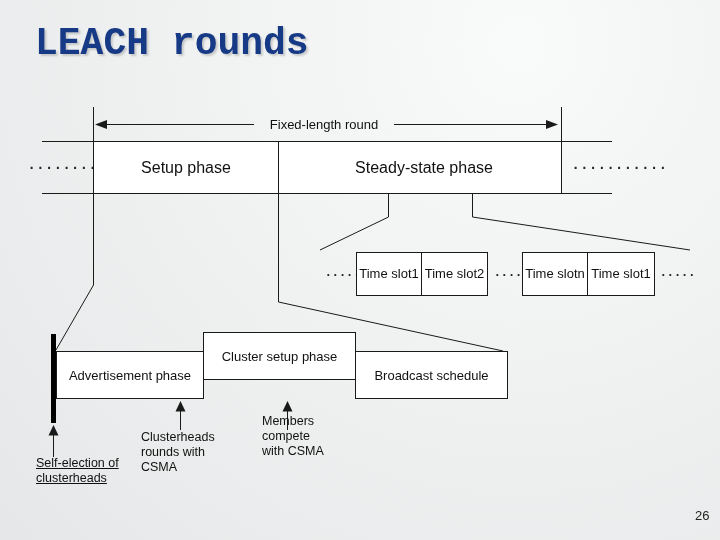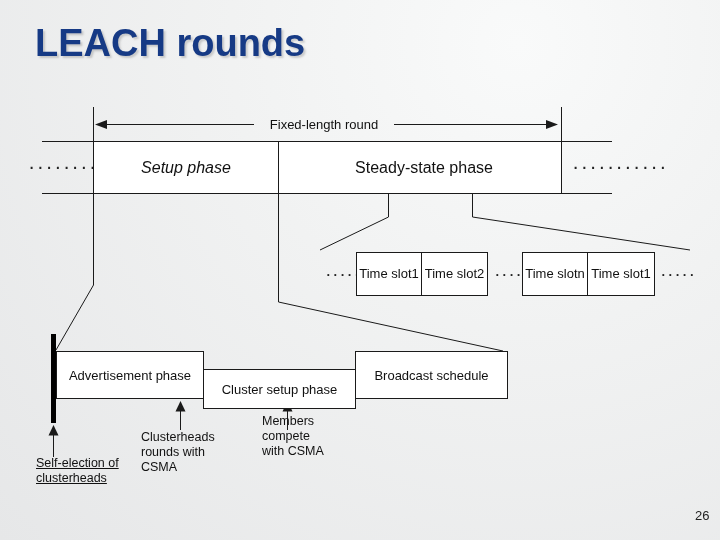--- a/index.html
+++ b/index.html
@@ -51,21 +51,21 @@
   .pagenum {
     position:absolute; left:695px; top:508px;
     font-size:13px; color:#222;
   }
 </style>
 </head>
 <body>
 
 <div class="slide">
 
-  <div class="title" style="color: rgb(22, 58, 133);">LEACH rounds</div>
+  <div class="title" style="color: rgb(22, 58, 133); font-family: Liberation Mono, monospace;">LEACH rounds</div>
 
   <svg class="svglayer" width="720" height="540" viewBox="0 0 720 540" stroke="#1a1a1a" stroke-width="1" fill="none">
     <g>
       <path d="M42 141.5 H612"></path>
       <path d="M42 193.5 H612"></path>
       <path d="M93.5 107 V141"></path>
       <path d="M561.5 107 V141"></path>
     </g>
     <g>
       <path d="M103 124.5 H254"></path>
@@ -91,21 +91,21 @@
     </g>
     <g>
       <path d="M287.5 430 V410"></path>
       <polygon points="287.5,401 282.5,411.5 292.5,411.5" fill="#1a1a1a" stroke="none"></polygon>
     </g>
   </svg>
 
   <div class="roundlbl">Fixed-length round</div>
 
   <div class="dots" style="left:28px; top:158px;">...........</div>
-  <div class="box phase" style="left:93px; top:141px; width:186px; height:53px;font-style:italic;">
+  <div class="box phase" style="left:93px; top:141px; width:186px; height:53px;">
     <span>Setup phase</span>
   </div>
   <div class="box phase" style="left:278px; top:141px; width:284px; height:53px;padding-left:8px;">
     <span>Steady-state phase</span>
   </div>
   <div class="dots" style="left:572px; top:158px;">...........</div>
 
   <div class="dots small" style="left:325px; top:266px;">.....</div>
   <div class="box slot" style="left:356px; top:252px; width:66px; height:44px;">
     <span>Time slot</span>
@@ -123,21 +123,21 @@
   <div class="box slot" style="left:587px; top:252px; width:68px; height:44px;">
     <span>Time slot</span>
     <span>1</span>
   </div>
   <div class="dots small" style="left:660px; top:266px;">.....</div>
 
   <div class="thickbar"></div>
   <div class="box sub" style="left:56px; top:351px; width:148px; height:48px;">
     <span>Advertisement phase</span>
   </div>
-  <div class="box sub" style="left:203px; top:369px; width:153px; height:40px;">
+  <div class="box sub" style="left:203px; top:332px; width:153px; height:48px;">
     <span>Cluster setup phase</span>
   </div>
   <div class="box sub" style="left:355px; top:351px; width:153px; height:48px;">
     <span>Broadcast schedule</span>
   </div>
 
   <div class="lbl" style="left:36px; top:456px;text-decoration:underline;">
     <span>Self-election of</span>
     <span>clusterheads</span>
   </div>

